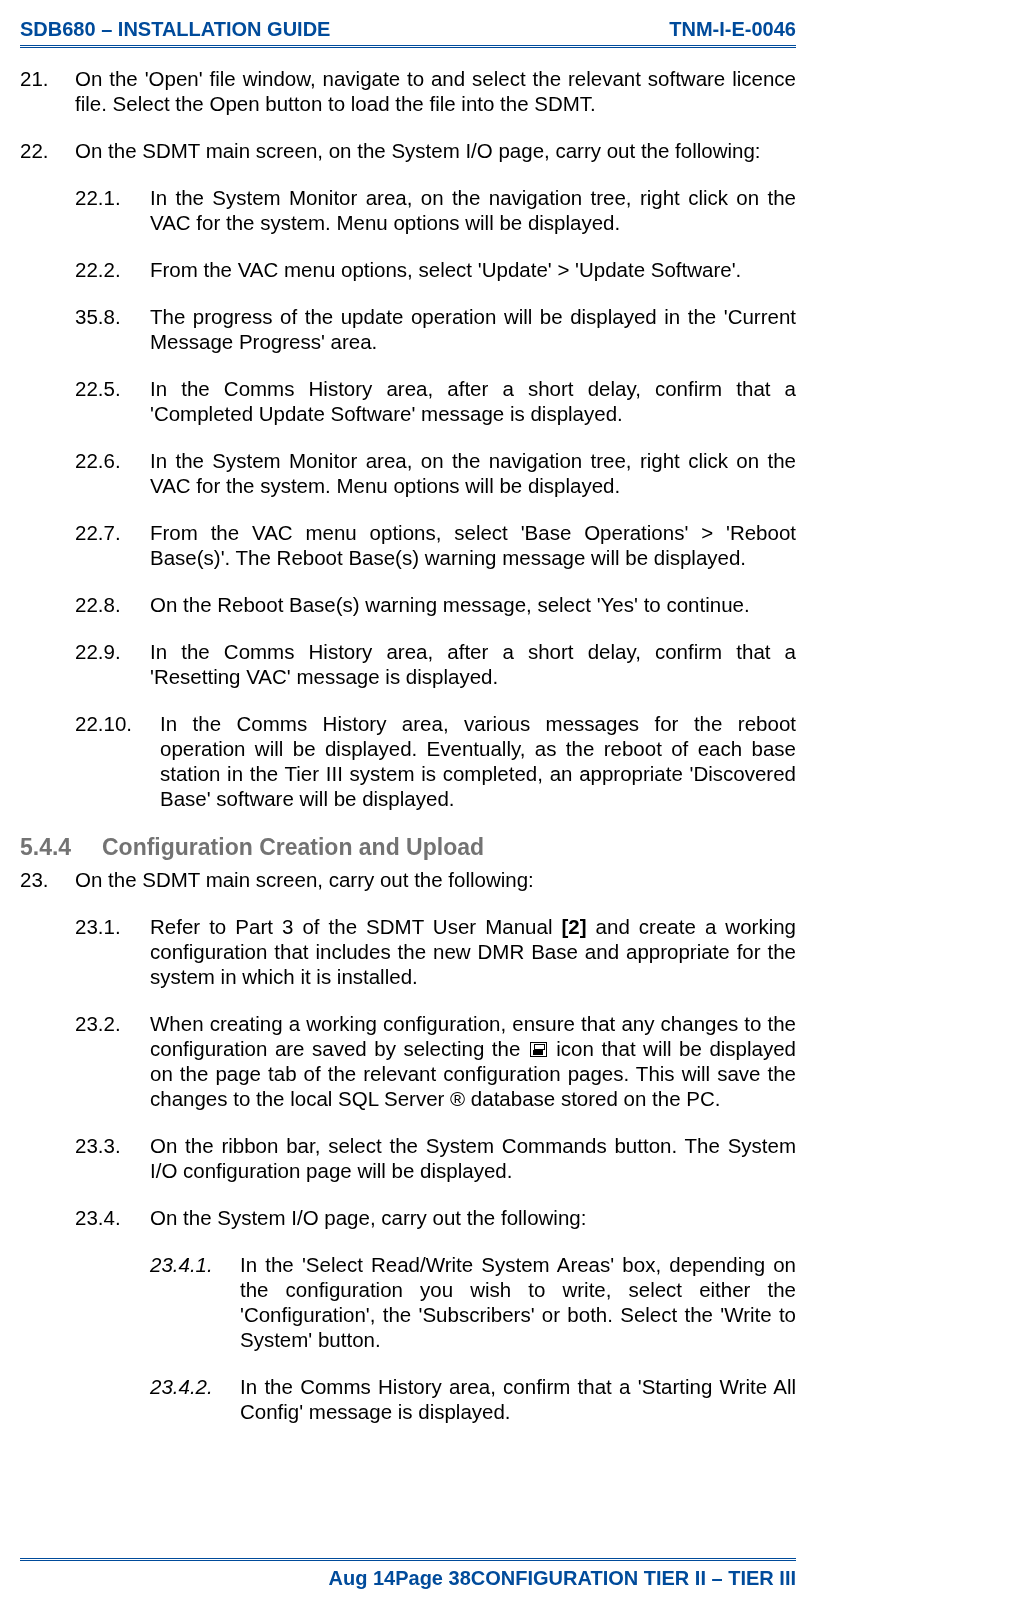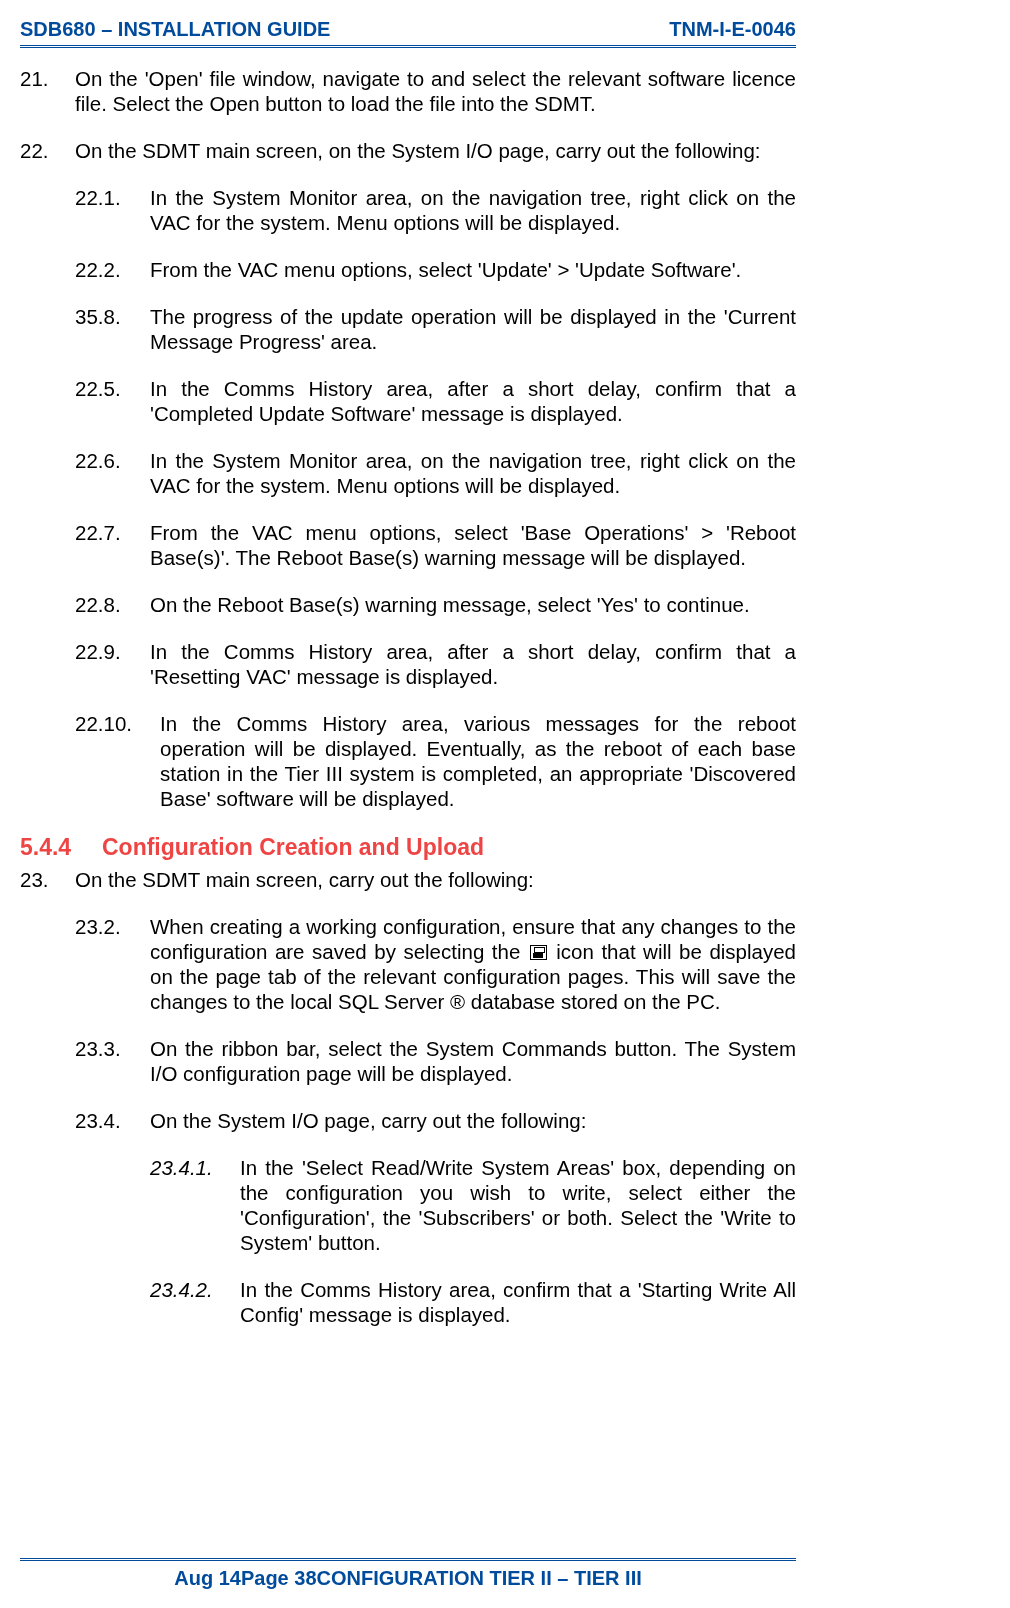--- a/index.html
+++ b/index.html
@@ -51,29 +51,29 @@
   .lvl3 {
     display: flex;
     margin-bottom: 22px;
     text-align: justify;
   }
   .lvl3-num { width: 90px; flex: 0 0 90px; font-style: italic; }
   .lvl3-txt { flex: 1; }
   .indent1 { margin-left: 55px; }
   .indent2 { margin-left: 130px; }
   .sect-heading {
-    color: #ef4444;
+    color: #737373;
     font-weight: bold;
     font-size: 23px;
     margin: 6px 0 6px 0;
   }
   .sect-num { display: inline-block; width: 82px; }
   .ftr {
     display: flex;
-    justify-content: center;
+    justify-content: flex-end;
     color: #004b9b;
     font-weight: bold;
     font-size: 20px;
     padding-top: 6px;
     border-top: 3px double #004b9b;
     margin-top: 20px;
     margin-bottom: 18px;
   }
   .ref-bold { font-weight: bold; }
   .save-icon {
@@ -161,20 +161,24 @@
     <div class="sect-heading">
       <span class="sect-num">5.4.4</span><span>Configuration Creation and Upload</span>
     </div>
 
     <div class="lvl1">
       <div class="lvl1-num">23.</div>
       <div class="lvl1-txt">On the SDMT main screen, carry out the following:</div>
     </div>
 
     <div class="lvl2 indent1">
+      <div class="lvl2-num">23.1.</div>
+      <div class="lvl2-txt"><span>Refer to Part 3 of the SDMT User Manual </span><span class="ref-bold">[2]</span><span> and create a working configuration that includes the new DMR Base and appropriate for the system in which it is installed.</span></div>
+    </div>
+    <div class="lvl2 indent1">
       <div class="lvl2-num">23.2.</div>
       <div class="lvl2-txt"><span>When creating a working configuration, ensure that any changes to the configuration are saved by selecting the </span><span class="save-icon"></span><span> icon that will be displayed on the page tab of the relevant configuration pages.  This will save the changes to the local SQL Server ® database stored on the PC.</span></div>
     </div>
     <div class="lvl2 indent1">
       <div class="lvl2-num">23.3.</div>
       <div class="lvl2-txt">On the ribbon bar, select the System Commands button.  The System I/O configuration page will be displayed.</div>
     </div>
     <div class="lvl2 indent1">
       <div class="lvl2-num">23.4.</div>
       <div class="lvl2-txt">On the System I/O page, carry out the following:</div>

